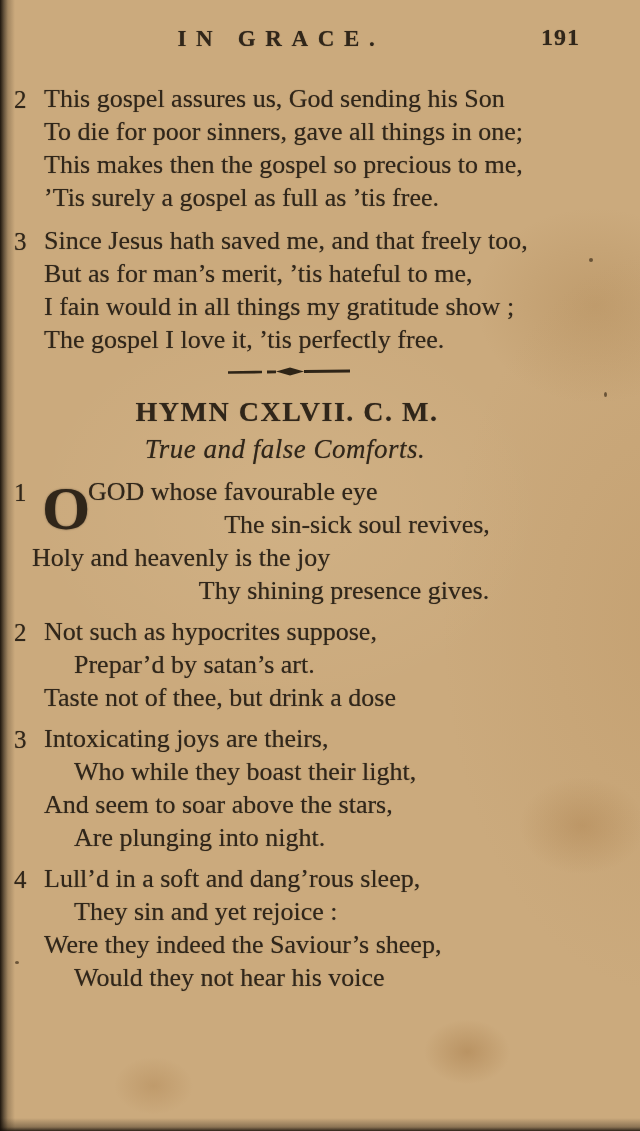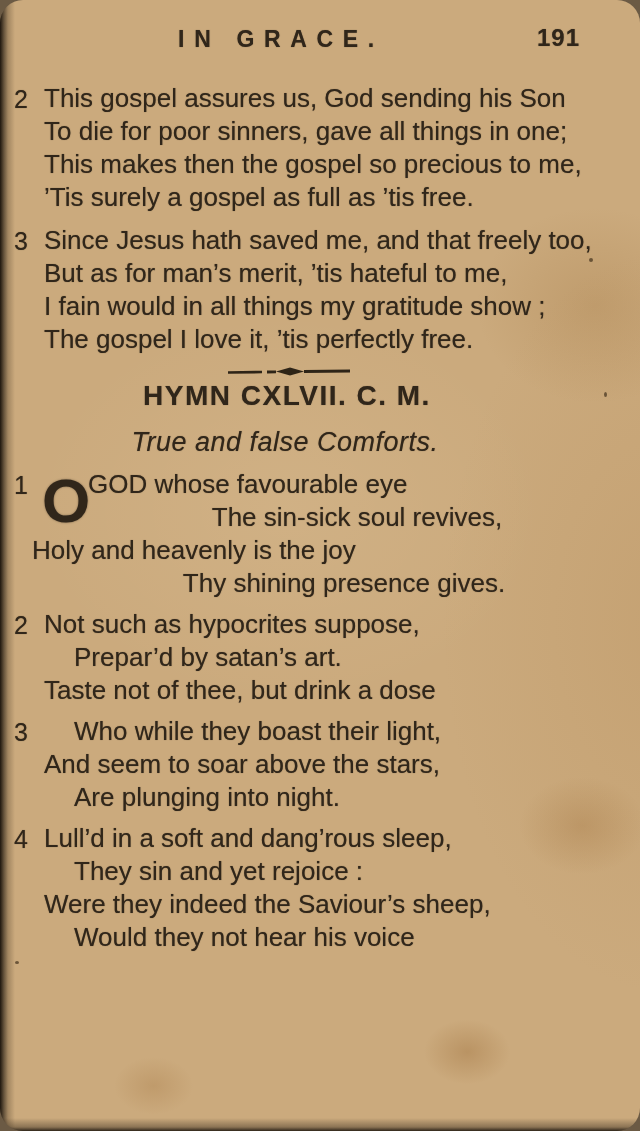--- a/index.html
+++ b/index.html
@@ -1,32 +1,31 @@
 <!DOCTYPE html>
 <html><head>
 <meta charset="utf-8">
 <style>
   html,body{margin:0;padding:0;background:#6b5a44;}
   .page{
     position:relative;
     width:640px;height:1131px;
     overflow:hidden;
-    font-family:Liberation Sans, sans-serif;
+    font-family:Liberation Serif, serif;
     color:#30261a;
     background-color:#cbaa7d;
     background-image:
       linear-gradient(to right, rgba(20,14,8,.95) 0px, rgba(20,14,8,.55) 4px, rgba(40,28,14,.25) 8px, rgba(40,28,14,0) 15px),
       linear-gradient(to top, rgba(20,14,8,.85) 0px, rgba(20,14,8,.35) 4px, rgba(40,28,14,0) 13px),
       radial-gradient(ellipse 170px 140px at 93% 27%, rgba(150,105,50,.22), transparent 70%),
       radial-gradient(ellipse 90px 70px at 91% 73%, rgba(150,100,45,.25), transparent 70%),
       radial-gradient(ellipse 60px 45px at 73% 93%, rgba(145,95,40,.30), transparent 72%),
       radial-gradient(ellipse 55px 40px at 24% 96%, rgba(150,100,45,.22), transparent 72%),
       radial-gradient(ellipse 340px 260px at 45% 45%, rgba(255,236,200,.10), transparent 75%),
       radial-gradient(ellipse 300px 500px at 104% 55%, rgba(170,125,70,.18), transparent 75%);
-    border-radius: 23px;
   }
   .ink{ text-shadow:0 0 1px rgba(48,38,26,.55); }
   .header-row{ position:relative; padding-top:26px; height:40px; }
   .section-header{
     text-align:center; padding-right:78px;
     font-size:23px; letter-spacing:.42em; font-weight:bold;
   }
   .page-number{
     position:absolute; top:24px; right:60px;
     font-size:24px; font-weight:bold; letter-spacing:1px;
@@ -36,25 +35,25 @@
   .verse-number{ position:absolute; left:14px; top:1px; font-size:25px; }
   .line{ white-space:nowrap; }
   .line.indent{ padding-left:30px; }
   .line.indent-sm{ padding-left:18px;text-align:center; }
   .m-a{ margin-top:16px; }
   .m-b{ margin-top:10px; }
   .m-c{ margin-top:8px;  }
   .divider{ margin:8px auto 0; width:128px; height:16px; display:block; padding-right:60px; }
   .divider-wrap{ text-align:center; }
   .hymn-title{
-    margin-top:0; text-align:center; padding-right:66px;
+    margin-top:16px; text-align:center; padding-right:66px;
     font-size:28px; font-weight:bold; letter-spacing:1.5px;
   }
   .hymn-subtitle{
-    margin-top:15px; text-align:center; padding-right:70px;
+    margin-top:6px; text-align:center; padding-right:70px;
     font-size:27px; font-style:italic; letter-spacing:.5px;
   }
   .drop-cap{
     float:left; width:44px; margin:3px 2px 0 -2px;
     font-size:62px; line-height:60px; font-weight:bold;
     text-shadow:0 0 2px rgba(48,38,26,.6);
   }
   .speck{ position:absolute; background:rgba(55,40,22,.65); border-radius:50%; }
   .speck.s1{ left:589px; top:258px; width:4px; height:4px; }
   .speck.s2{ left:604px; top:392px; width:3px; height:5px; }
@@ -109,20 +108,21 @@
 
   <div class="stanza m-c ink">
     <span class="verse-number">2</span>
     <div class="line">Not such as hypocrites suppose,</div>
     <div class="line indent">Prepar’d by satan’s art.</div>
     <div class="line">Taste not of thee, but drink a dose</div>
   </div>
 
   <div class="stanza m-c ink">
     <span class="verse-number">3</span>
+    <div class="line">Intoxicating joys are theirs,</div>
     <div class="line indent">Who while they boast their light,</div>
     <div class="line">And seem to soar above the stars,</div>
     <div class="line indent">Are plunging into night.</div>
   </div>
 
   <div class="stanza m-c ink">
     <span class="verse-number">4</span>
     <div class="line">Lull’d in a soft and dang’rous sleep,</div>
     <div class="line indent">They sin and yet rejoice :</div>
     <div class="line">Were they indeed the Saviour’s sheep,</div>

